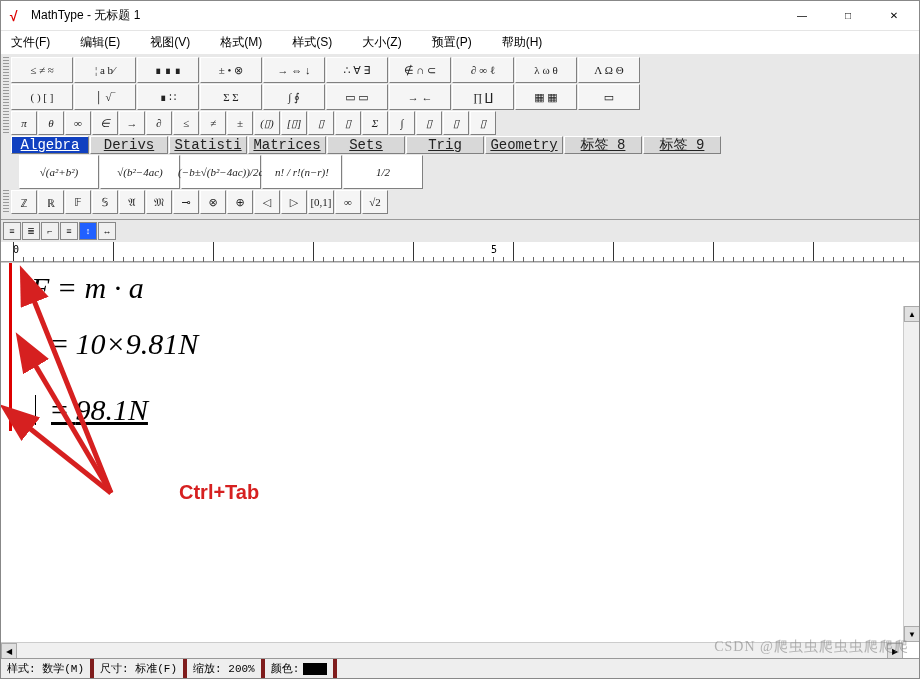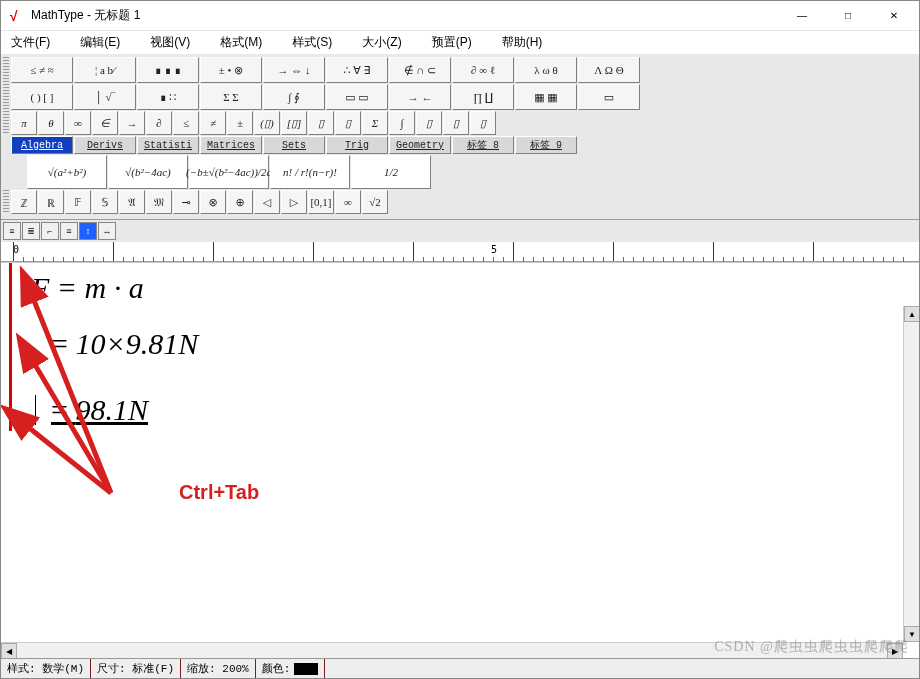--- a/index.html
+++ b/index.html
@@ -11,38 +11,38 @@
   .winbtn { width: 46px; height: 30px; display: flex; align-items: center; justify-content: center; font-size: 10px; }
   .menubar { height: 22px; display: flex; align-items: center; padding: 3px 4px; font-size: 12px; gap: 18px; background:#fff; }
   .menuitem { padding: 2px 6px; }
   .toolbar-zone { background: #e8e8e8; padding: 2px 2px 4px 2px; border-top:1px solid #fff; border-bottom:1px solid #999;}
   .grip { width: 6px; background: repeating-linear-gradient(#999 0 1px, transparent 1px 3px); margin-right: 2px; }
   .row { display: flex; align-items: stretch; margin: 1px 0; }
   .palette-row { display: flex; gap: 1px; }
   .pbtn { background: #f5f5f5; border: 1px solid #808080; border-top-color:#fff; border-left-color:#fff; width: 62px; height: 26px; display:flex; align-items:center; justify-content:center; font-size:11px; color:#222; font-family:"Times New Roman",serif; }
   .pbtn.small { width: 26px; height:24px;}
   .pbtn.sym { width: 26px; height:24px; font-style: italic; font-family:"Times New Roman",serif; }
-  .pbtn.tab { background:#d8d8d8; font-family:"Courier New",monospace; font-size:10px; height:18px; width:62px; text-decoration:underline; font-style:normal;}
+  .pbtn.tab { background:#d8d8d8; font-family:"Courier New",monospace; font-size:14px; height:18px; width:78px; text-decoration:underline; font-style:normal;}
   .pbtn.tab.active { background:#1040c0; color:#fff; }
   .pbtn.expr { width:80px; height:34px; font-family:"Times New Roman",serif; font-size:11px; background:#fff; font-style:italic;}
   .mini-toolbar { display:flex; gap:1px; padding:2px; background:#e8e8e8; }
   .mini-btn { width:18px; height:18px; border:1px solid #888; background:#f0f0f0; display:flex; align-items:center; justify-content:center; font-size:9px;}
   .mini-btn.active { background:#2060ff; color:#fff;}
   .ruler { height: 20px; background: #fff; position:relative; border-bottom:1px solid #999; font-size:9px; font-family:monospace;}
   .ruler-tick { position:absolute; top:0; height:100%; border-left:1px solid #333;}
   .ruler-tick.minor { height:5px; top:15px; border-left:1px solid #666;}
   .ruler-label { position:absolute; top:2px; font-size:10px;}
   .edit-area { position:relative; height: 340px; background:#fff; overflow:hidden; border-top:1px solid #ccc;}
   .eq-line { font-family:"Times New Roman",serif; font-size:30px; font-style:italic; position:absolute; left:30px;}
   .eq-line .up { font-style:normal;}
   .cursor-mark { position:absolute; left:8px; top:0; width:3px; height:168px; background:#d00;}
   .cursor-blink { position:absolute; width:1px; height:30px; background:#000; }
   .arrow-label { position:absolute; color:#d62020; font-weight:bold; font-size:20px; font-family:"Segoe UI",sans-serif;}
   .statusbar { position:absolute; bottom:0; left:0; right:0; height:20px; background:#eee; border-top:1px solid #999; display:flex; align-items:center; font-size:11px; font-family:"SimSun","Courier New",monospace;}
-  .status-cell { border-right:1px solid #7f1d1d; padding:0 6px; height:100%; display:flex; align-items:center;}
+  .status-cell { border-right:4px solid #7f1d1d; padding:0 6px; height:100%; display:flex; align-items:center;}
   .color-swatch { width:24px; height:12px; background:#000; display:inline-block; margin-left:4px;}
   .watermark { position:absolute; right:10px; bottom:22px; color:rgba(120,120,120,0.55); font-size:14px; font-family:"Microsoft YaHei"; letter-spacing:1px;}
   .scrollbar-v { position:absolute; right:0; top:305px; bottom:36px; width:16px; background:#f0f0f0; border-left:1px solid #ccc;}
   .scrollbar-h { position:absolute; left:0; right:16px; bottom:20px; height:16px; background:#f0f0f0; border-top:1px solid #ccc;}
   .sb-btn { width:16px; height:16px; background:#e0e0e0; border:1px solid #aaa; display:flex; align-items:center; justify-content:center; font-size:8px; position:absolute;}
   svg.arrow { position:absolute; overflow:visible;}
 </style>
 </head>
 <body>
 
@@ -126,21 +126,21 @@
         <div class="pbtn tab">Derivs</div>
         <div class="pbtn tab">Statisti</div>
         <div class="pbtn tab">Matrices</div>
         <div class="pbtn tab">Sets</div>
         <div class="pbtn tab">Trig</div>
         <div class="pbtn tab">Geometry</div>
         <div class="pbtn tab">标签 8</div>
         <div class="pbtn tab">标签 9</div>
       </div>
   </div>
-  <div class="row" style="margin-left:24px;align-items:flex-end;">
+  <div class="row" style="margin-left:16px;align-items:flex-end;">
     <div class="palette-row" id="exprrow">
         <div class="pbtn expr">√(a²+b²)</div>
         <div class="pbtn expr">√(b²−4ac)</div>
         <div class="pbtn expr">(−b±√(b²−4ac))/2a</div>
         <div class="pbtn expr">n! / r!(n−r)!</div>
         <div class="pbtn expr">1/2</div>
       </div>
   </div>
   <div class="row">
       <div class="grip"></div>

